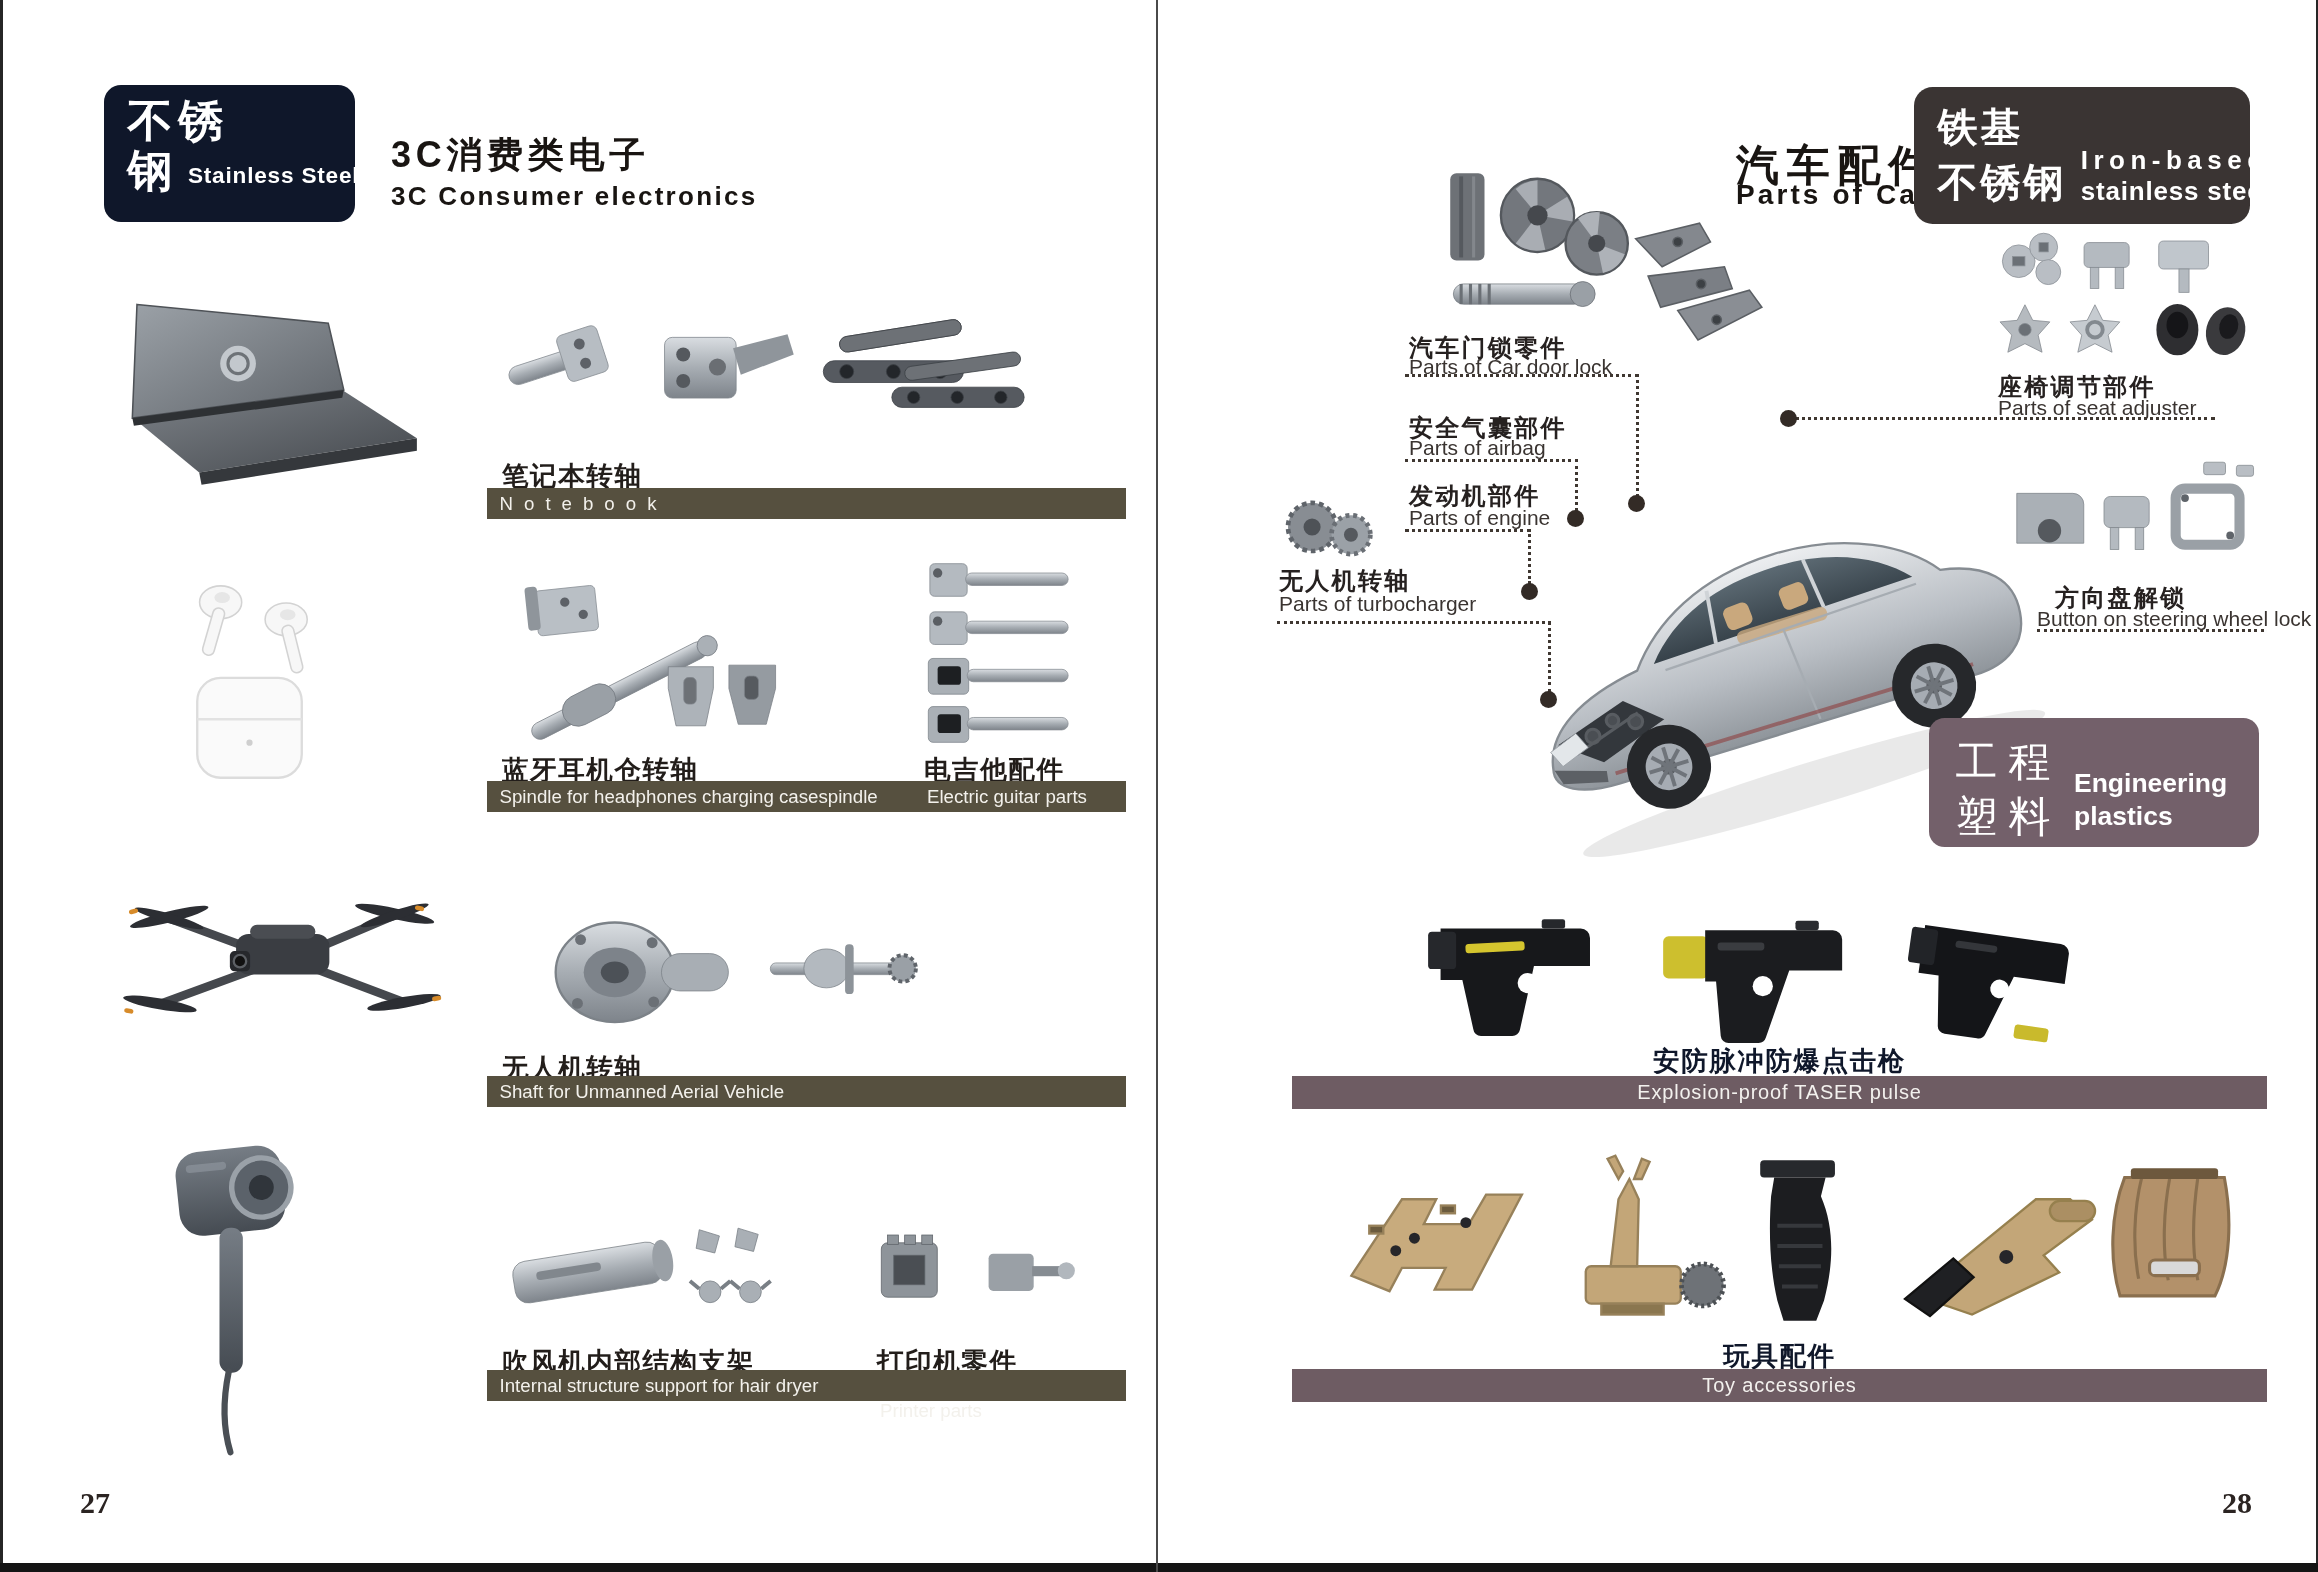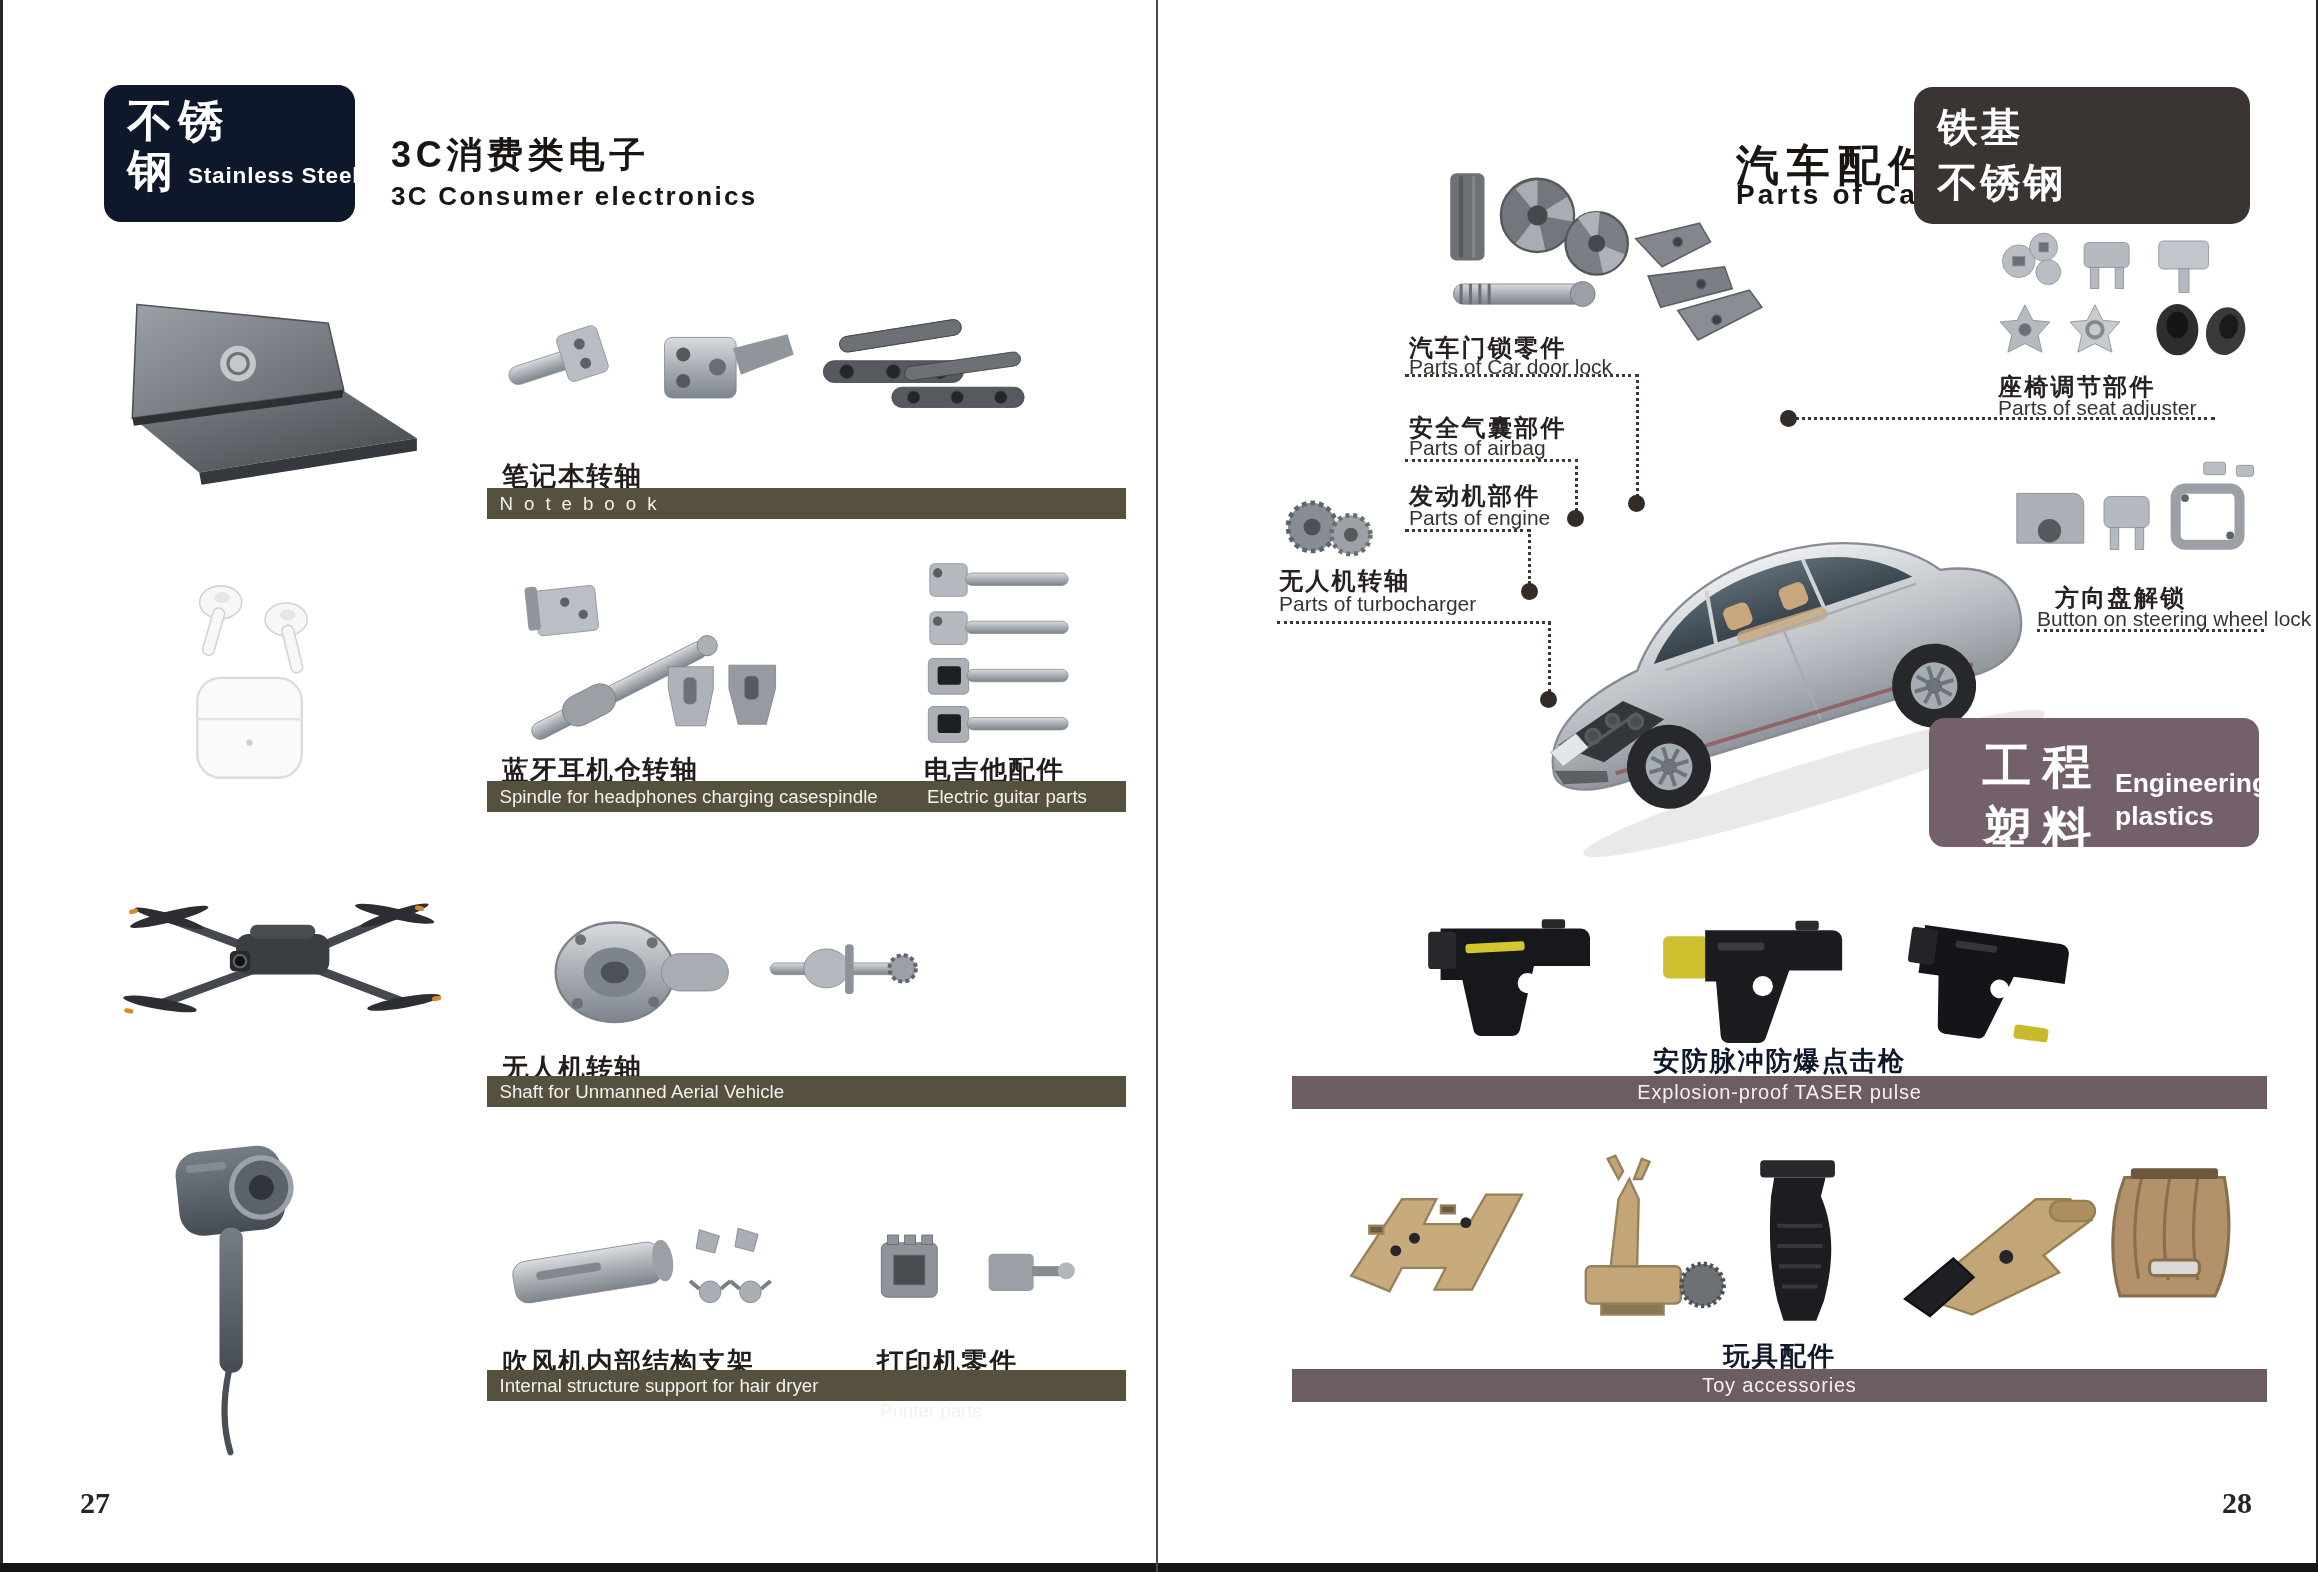--- a/index.html
+++ b/index.html
@@ -8,27 +8,27 @@
     font-family:"Liberation Sans","DejaVu Sans",sans-serif;color:#262220;
   }
   .edge{position:absolute;background:#262626;}
   .divider{position:absolute;left:1156px;top:0;width:2.3px;height:1573px;background:#4a4a4a;}
   
   .badge{position:absolute;color:#fff;box-sizing:border-box;}
   .badge-stainless{left:104px;top:85px;width:251px;height:137px;background:#0f172a;border-radius:17px;padding:11px 0 0 23.4px;}
   .badge-stainless .zh{font-size:45px;font-weight:700;letter-spacing:6.2px;line-height:1.12;}
   .badge-stainless .row2{display:flex;align-items:flex-end;}
   .badge-stainless .en{font-size:22.6px;font-weight:700;margin:0 0 7.8px 9.3px;letter-spacing:0.8px;white-space:nowrap;}
-  .badge-iron{left:1914px;top:87px;width:336px;height:137px;background:#3a3433;border-radius:18.7px;padding:12.5px 0 0 23.4px;display:flex;flex-direction:column;}
+  .badge-iron{left:1914px;top:87px;width:336px;height:137px;background:#3a3433;border-radius:18.7px;padding:12.5px 0 0 23.4px;display:flex;}
   .badge-iron .zh{font-size:40px;font-weight:700;line-height:1.38;letter-spacing:3.1px;white-space:nowrap;}
   .badge-iron .encol{margin:45px 0 0 14px;}
   .badge-iron .en1{font-size:26px;font-weight:700;letter-spacing:5.5px;white-space:nowrap;}
   .badge-iron .en2{font-size:26px;font-weight:700;letter-spacing:0.8px;white-space:nowrap;}
   .badge-plastics{left:1929px;top:718px;width:330px;height:129px;background:#73606a;border-radius:15.6px;padding:15.6px 0 0 26.5px;display:flex;}
-  .badge-plastics .zh{font-size:49px;font-weight:700;line-height:1.32;letter-spacing:11px;white-space:nowrap;margin-left:27px;}
+  .badge-plastics .zh{font-size:42px;font-weight:400;line-height:1.32;letter-spacing:11px;white-space:nowrap;}
   .badge-plastics .encol{margin:33px 0 0 12.5px;}
   .badge-plastics .en{font-size:26.5px;font-weight:700;line-height:1.25;white-space:nowrap;}
   
   .ttl-zh{position:absolute;font-size:36px;font-weight:700;letter-spacing:4.7px;color:#191512;white-space:nowrap;}
   .ttl-en{position:absolute;font-size:26px;font-weight:700;letter-spacing:2.3px;color:#191512;white-space:nowrap;}
   
   .grp-zh{position:absolute;font-size:26.5px;font-weight:700;letter-spacing:1.6px;color:#221d1a;white-space:nowrap;}
   .bar{position:absolute;left:487px;width:639px;height:31px;background:#56503f;color:#f3f1ec;
        display:flex;align-items:center;font-size:18.7px;box-sizing:border-box;padding-left:12.5px;}
   .bar .sub2{position:absolute;top:0;height:31px;display:flex;align-items:center;}

